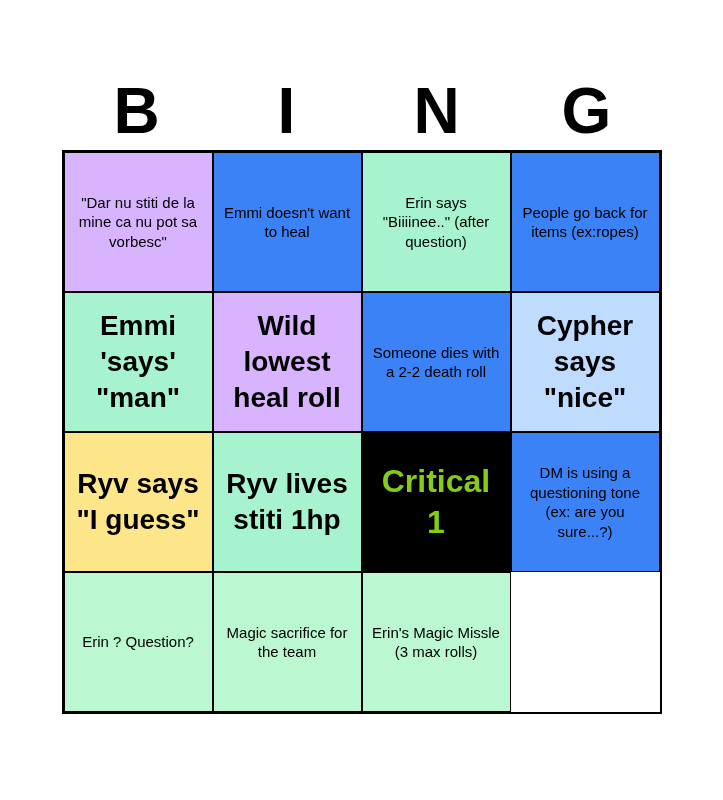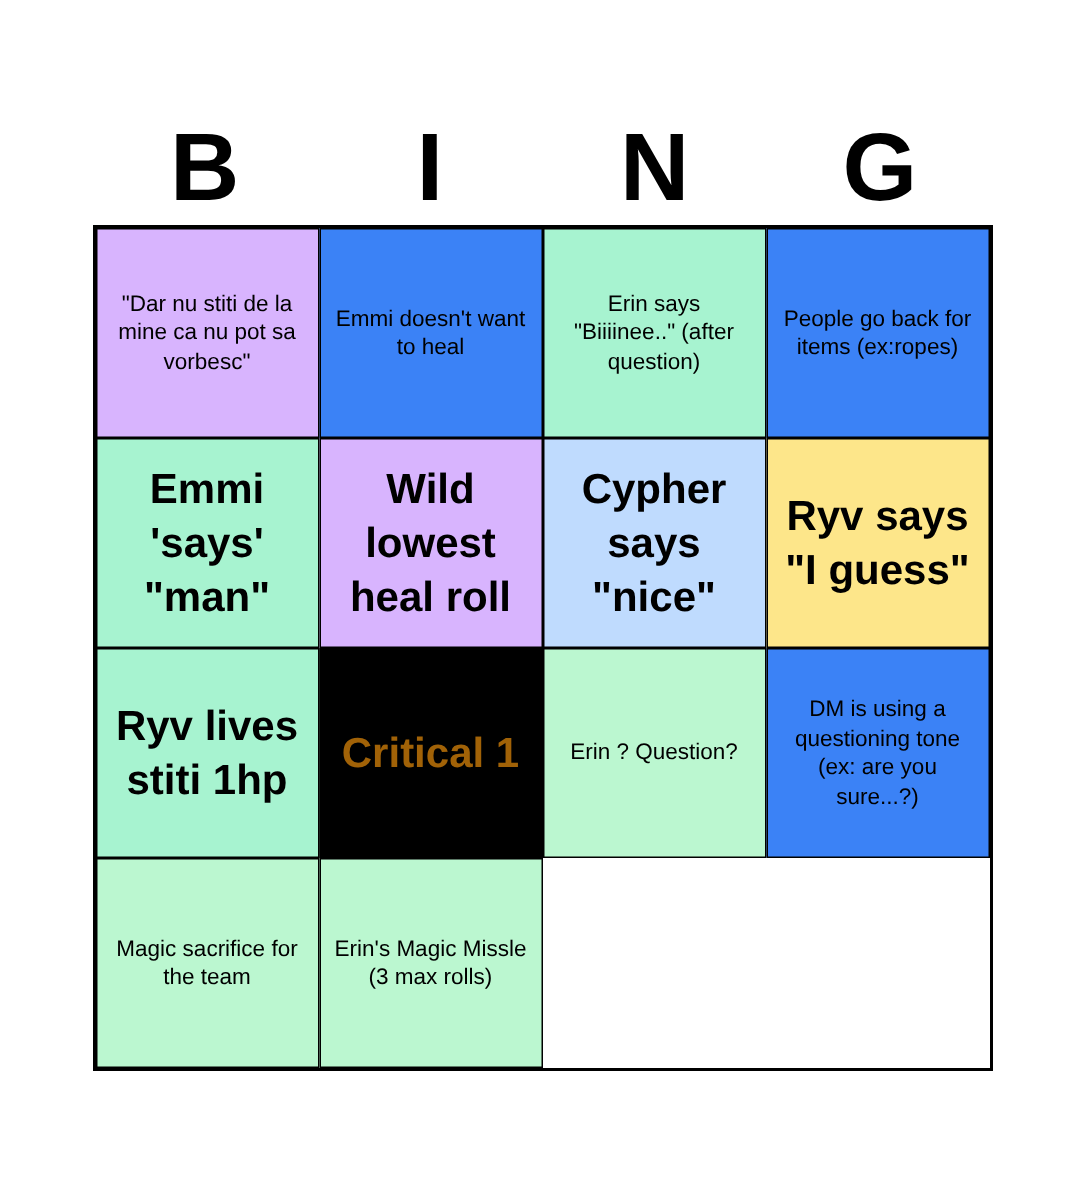--- a/index.html
+++ b/index.html
@@ -52,22 +52,22 @@
     .cell-peach { background: #fde68a; }
     .cell-blue { background: #bfdbfe; }
     .cell-black { background: #000000; color: #fff; }
     .cell-lightgreen { background: #bbf7d0; }
 
     .large-text {
       font-size: 28px;
       font-weight: bold;
     }
     .black-white {
-      color: #a16207;
-      font-size: 28px;
+      color: #84cc16;
+      font-size: 32px;
       font-weight: bold;
     }
   </style>
 </head>
 <body>
 
 <div class="bingo-container">
   <div class="bingo-header">
     <div class="bingo-header-cell">B</div>
     <div class="bingo-header-cell">I</div>
@@ -88,39 +88,42 @@
     <div class="bingo-cell cell-white">
       <span>People go back for items (ex:ropes)</span>
     </div>
 
     <div class="bingo-cell cell-mint">
       <span class="large-text">Emmi 'says' "man"</span>
     </div>
     <div class="bingo-cell cell-lavender">
       <span class="large-text">Wild lowest heal roll</span>
     </div>
+    <div class="bingo-cell cell-white">
+      <span>Someone dies with a 2-2 death roll</span>
+    </div>
     <div class="bingo-cell cell-blue">
       <span class="large-text">Cypher says "nice"</span>
     </div>
 
     <div class="bingo-cell cell-peach">
       <span class="large-text">Ryv says "I guess"</span>
     </div>
     <div class="bingo-cell cell-mint">
       <span class="large-text">Ryv lives stiti 1hp</span>
     </div>
     <div class="bingo-cell cell-black">
       <span class="black-white">Critical 1</span>
     </div>
 
+    <div class="bingo-cell cell-white">
+      <span>DM is using a questioning tone (ex: are you sure...?)</span>
+    </div>
     <div class="bingo-cell cell-lightgreen">
       <span>Erin ? Question?</span>
-    </div>
-    <div class="bingo-cell cell-white">
-      <span>DM is using a questioning tone (ex: are you sure...?)</span>
     </div>
     <div class="bingo-cell cell-lightgreen">
       <span>Magic sacrifice for the team</span>
     </div>
     <div class="bingo-cell cell-lightgreen">
       <span>Erin's Magic Missle (3 max rolls)</span>
     </div>
   </div>
 </div>
 

